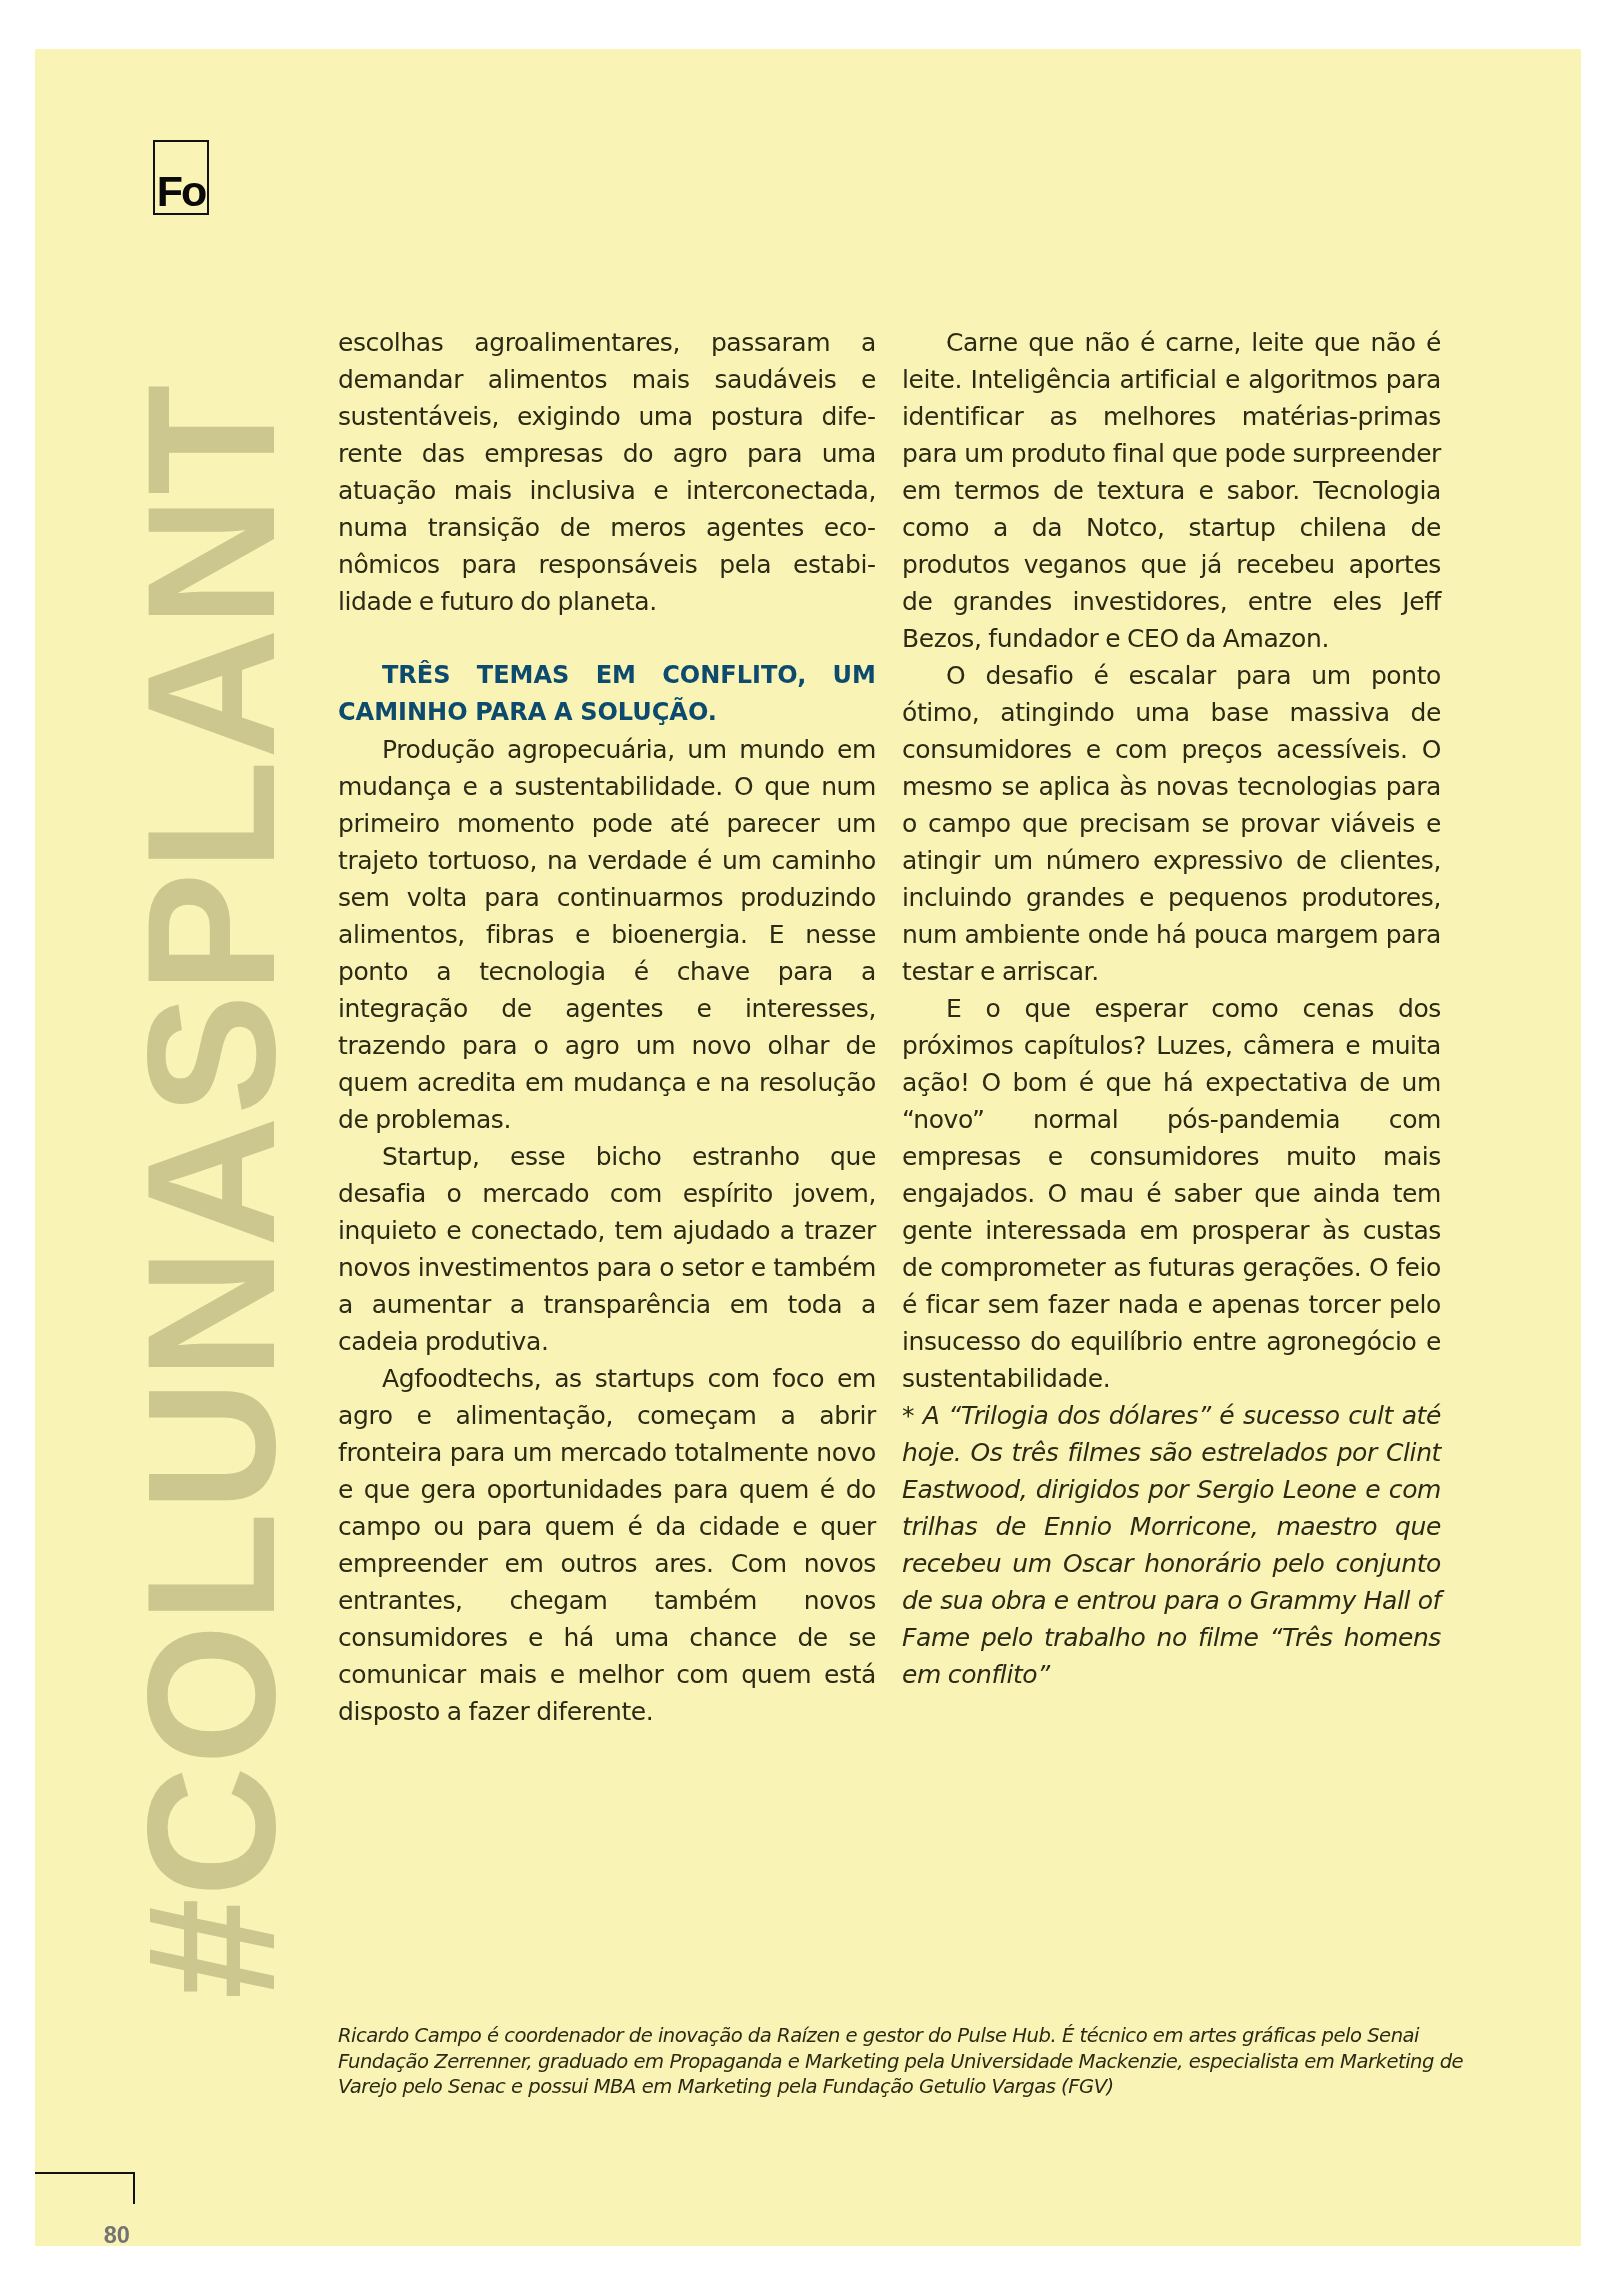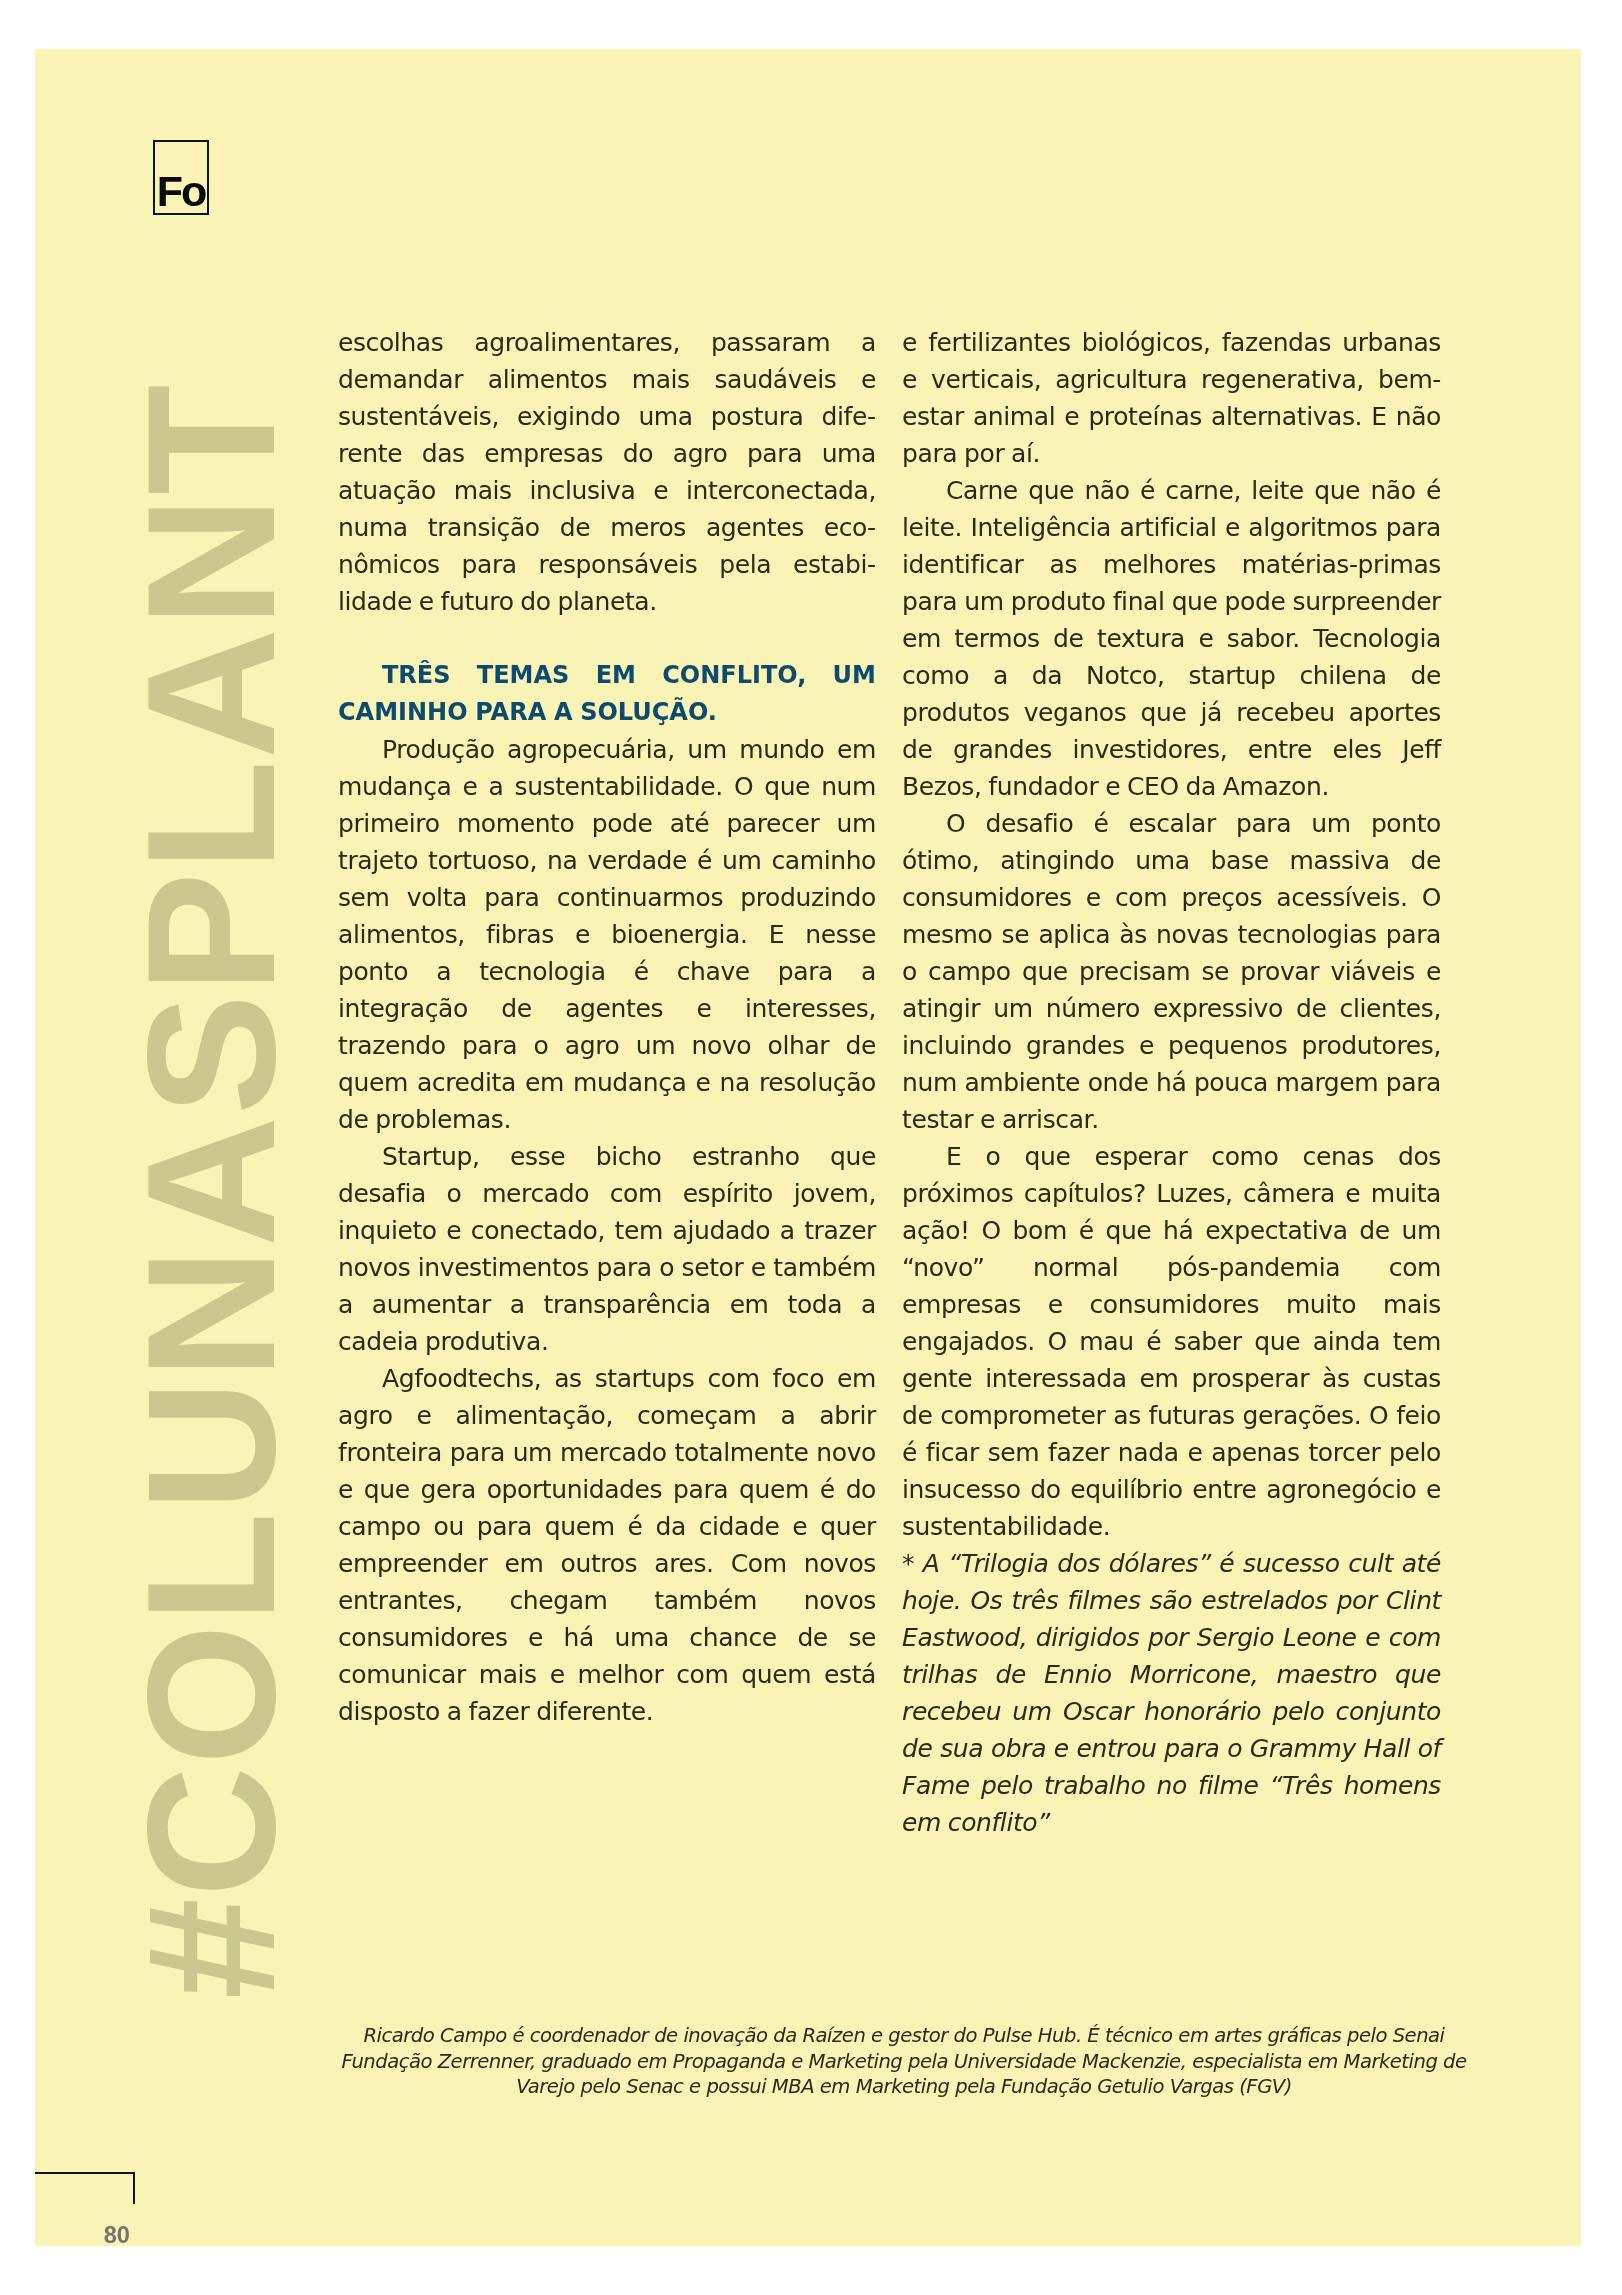--- a/index.html
+++ b/index.html
@@ -82,21 +82,20 @@
     .bio {
       position: absolute;
       left: 303px; top: 1974px;
       width: 1132px;
       font-family: "DejaVu Sans", sans-serif;
       font-style: italic;
       font-size: 19.6px;
       line-height: 25.5px;
       color: #2c2a14;
       letter-spacing: -0.5px;
-      text-align: center;
     }
     .page-number-rule {
       position: absolute;
       left: 0; top: 2123px;
       width: 100px; height: 32px;
       border-top: 2.6px solid #111;
       border-right: 2.6px solid #111;
       box-sizing: border-box;
     }
     .page-number {
@@ -127,21 +126,20 @@
 
   <div class="col col-left">
     <p>escolhas agroalimentares, passaram a demandar alimentos mais saudáveis e sustentáveis, exigindo uma postura dife­rente das empresas do agro para uma atuação mais inclusiva e interconectada, numa transição de meros agentes eco­nômicos para responsáveis pela estabi­lidade e futuro do planeta.</p>
     <h2>TRÊS TEMAS EM CONFLITO, UM CAMINHO PARA A SOLUÇÃO.</h2>
     <p class="indent">Produção agropecuária, um mun­do em mudança e a sustentabilidade. O que num primeiro momento pode até parecer um trajeto tortuoso, na verdade é um caminho sem volta para continuarmos produzindo alimentos, fibras e bioenergia. E nesse ponto a tecnologia é chave para a integração de agentes e interesses, trazendo para o agro um novo olhar de quem acre­dita em mudança e na resolução de problemas.</p>
     <p class="indent">Startup, esse bicho estranho que desafia o mercado com espírito jovem, inquieto e conectado, tem ajudado a trazer novos investimentos para o se­tor e também a aumentar a transpa­rência em toda a cadeia produtiva.</p>
     <p class="indent">Agfoodtechs, as startups com foco em agro e alimentação, começam a abrir fronteira para um mercado to­talmente novo e que gera oportunida­des para quem é do campo ou para quem é da cidade e quer empreender em outros ares. Com novos entrantes, chegam também novos consumido­res e há uma chance de se comunicar mais e melhor com quem está dispos­to a fazer diferente.</p>
   </div>
 
   <div class="col col-right">
-    <p>e fertilizantes biológicos, fazendas urbanas e verticais, agricultura rege­nerativa, bem-estar animal e proteínas alternativas. E não para por aí.</p>
     <p class="indent">Carne que não é carne, leite que não é leite. Inteligência artificial e al­goritmos para identificar as melhores matérias-primas para um produto fi­nal que pode surpreender em termos de textura e sabor. Tecnologia como a da Notco, startup chilena de produtos veganos que já recebeu aportes de grandes investidores, entre eles Jeff Bezos, fundador e CEO da Amazon.</p>
     <p class="indent">O desafio é escalar para um ponto ótimo, atingindo uma base massiva de consumidores e com preços acessí­veis. O mesmo se aplica às novas tec­nologias para o campo que precisam se provar viáveis e atingir um número expressivo de clientes, incluindo gran­des e pequenos produtores, num am­biente onde há pouca margem para testar e arriscar.</p>
     <p class="indent">E o que esperar como cenas dos próximos capítulos? Luzes, câmera e muita ação! O bom é que há expec­tativa de um “novo” normal pós-pan­demia com empresas e consumidores muito mais engajados. O mau é saber que ainda tem gente interessada em prosperar às custas de comprometer as futuras gerações. O feio é ficar sem fazer nada e apenas torcer pelo insu­cesso do equilíbrio entre agronegócio e sustentabilidade.</p>
     <p class="footnote">* A “Trilogia dos dólares” é sucesso cult até hoje. Os três filmes são es­trelados por Clint Eastwood, dirigidos por Sergio Leone e com trilhas de En­nio Morricone, maestro que recebeu um Oscar honorário pelo conjunto de sua obra e entrou para o Grammy Hall of Fame pelo trabalho no filme “Três homens em conflito”</p>
   </div>
 
   <div class="bio">Ricardo Campo é coordenador de inovação da Raízen e gestor do Pulse Hub. É técnico em artes gráficas pelo Senai Fundação Zerrenner, graduado em Propaganda e Marketing pela Universidade Mackenzie, especialista em Marketing de Varejo pelo Senac e possui MBA em Marketing pela Fundação Getulio Vargas (FGV)</div>
 
   <div class="page-number-rule"></div>
   <div class="page-number">80</div>

